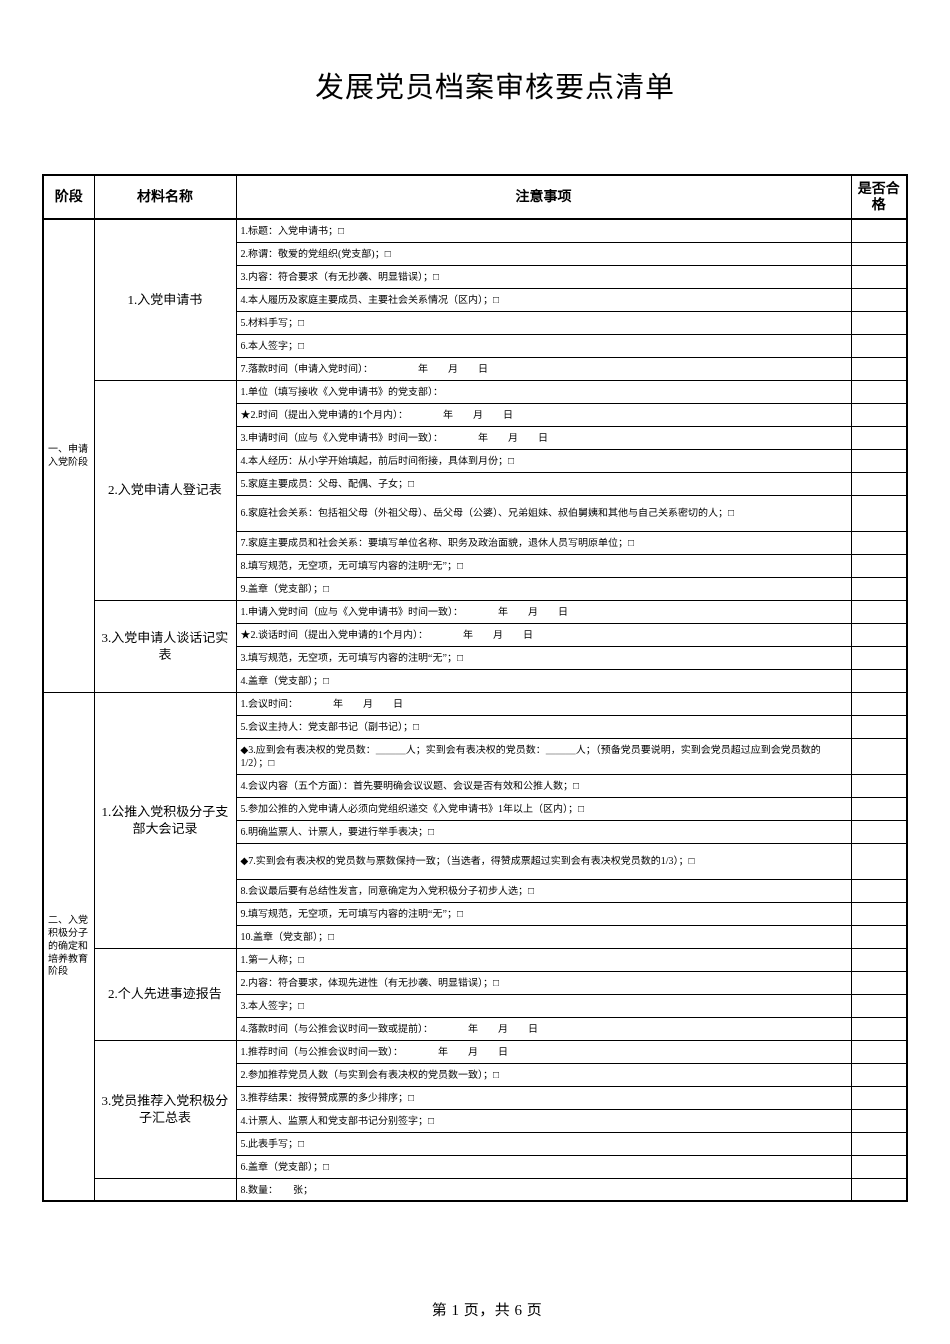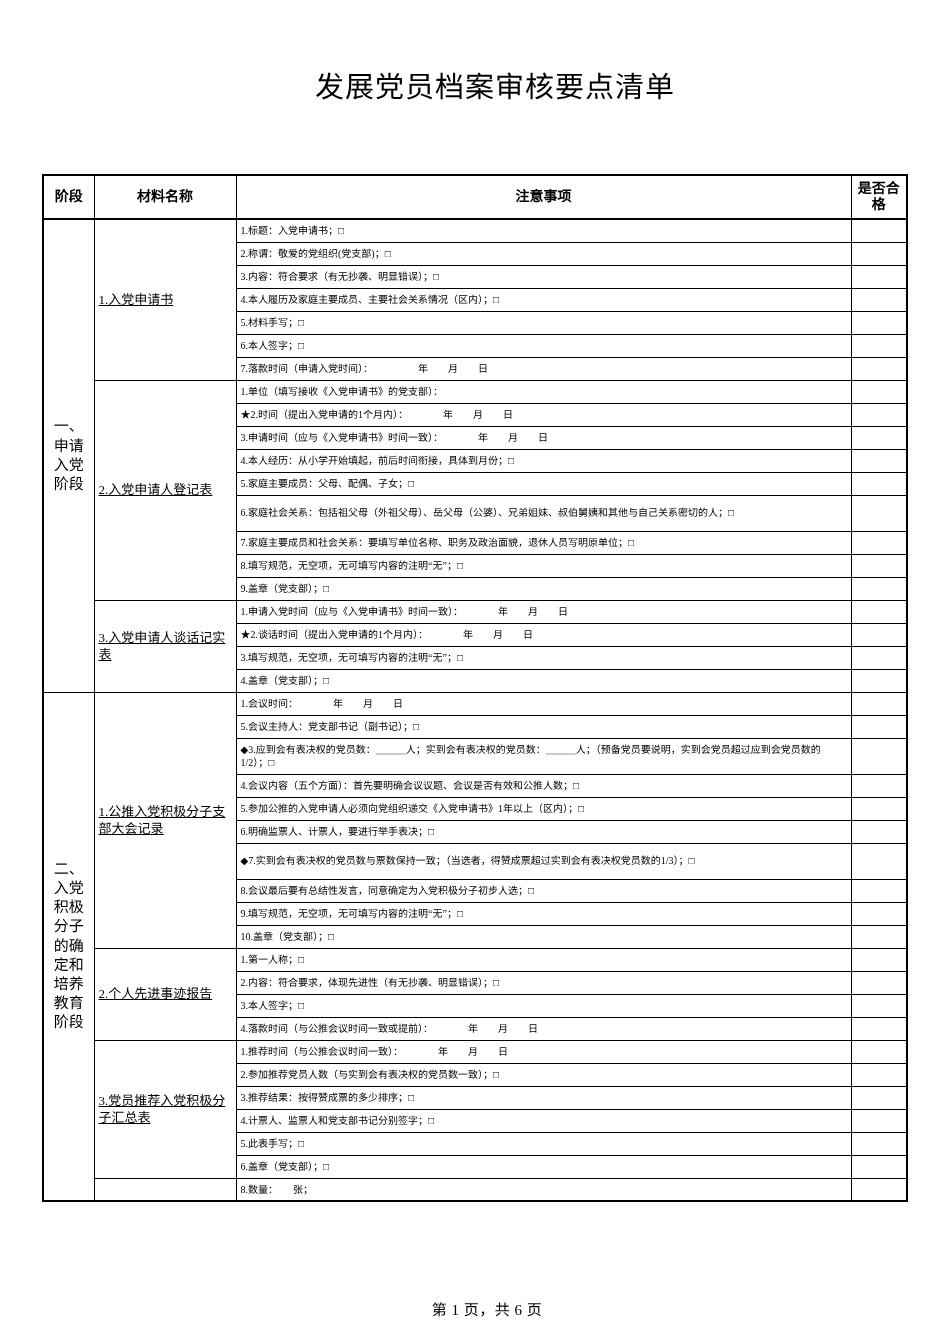--- a/index.html
+++ b/index.html
@@ -102,35 +102,33 @@
     font-weight: bold;
     text-align: center;
     font-size: 14px;
     height: 44px;
     border-bottom: 2px solid #000000;
   }
   th.th-stage, th.th-material, th.th-pass { letter-spacing: 0px; }
   th.th-pass  { line-height: 1.15; }
 
   td.stage-cell {
-    text-align: center;
     vertical-align: middle;
-    font-size: 15px;
+    font-size: 10px;
     line-height: 1.28;
     letter-spacing: 0px;
     padding: 2px 6px;
     word-break: break-all;
   }
   td.material-cell {
-    text-align: left;
+    text-align: center;
     vertical-align: middle;
     font-size: 13px;
     line-height: 1.32;
     padding: 3px 5px;
-    text-decoration: underline;
   }
   td.note-cell {
     text-align: left;
     vertical-align: middle;
     font-size: 10px;
     line-height: 1.35;
     padding: 2px 5px;
     white-space: normal;
   }
   td.pass-cell {

